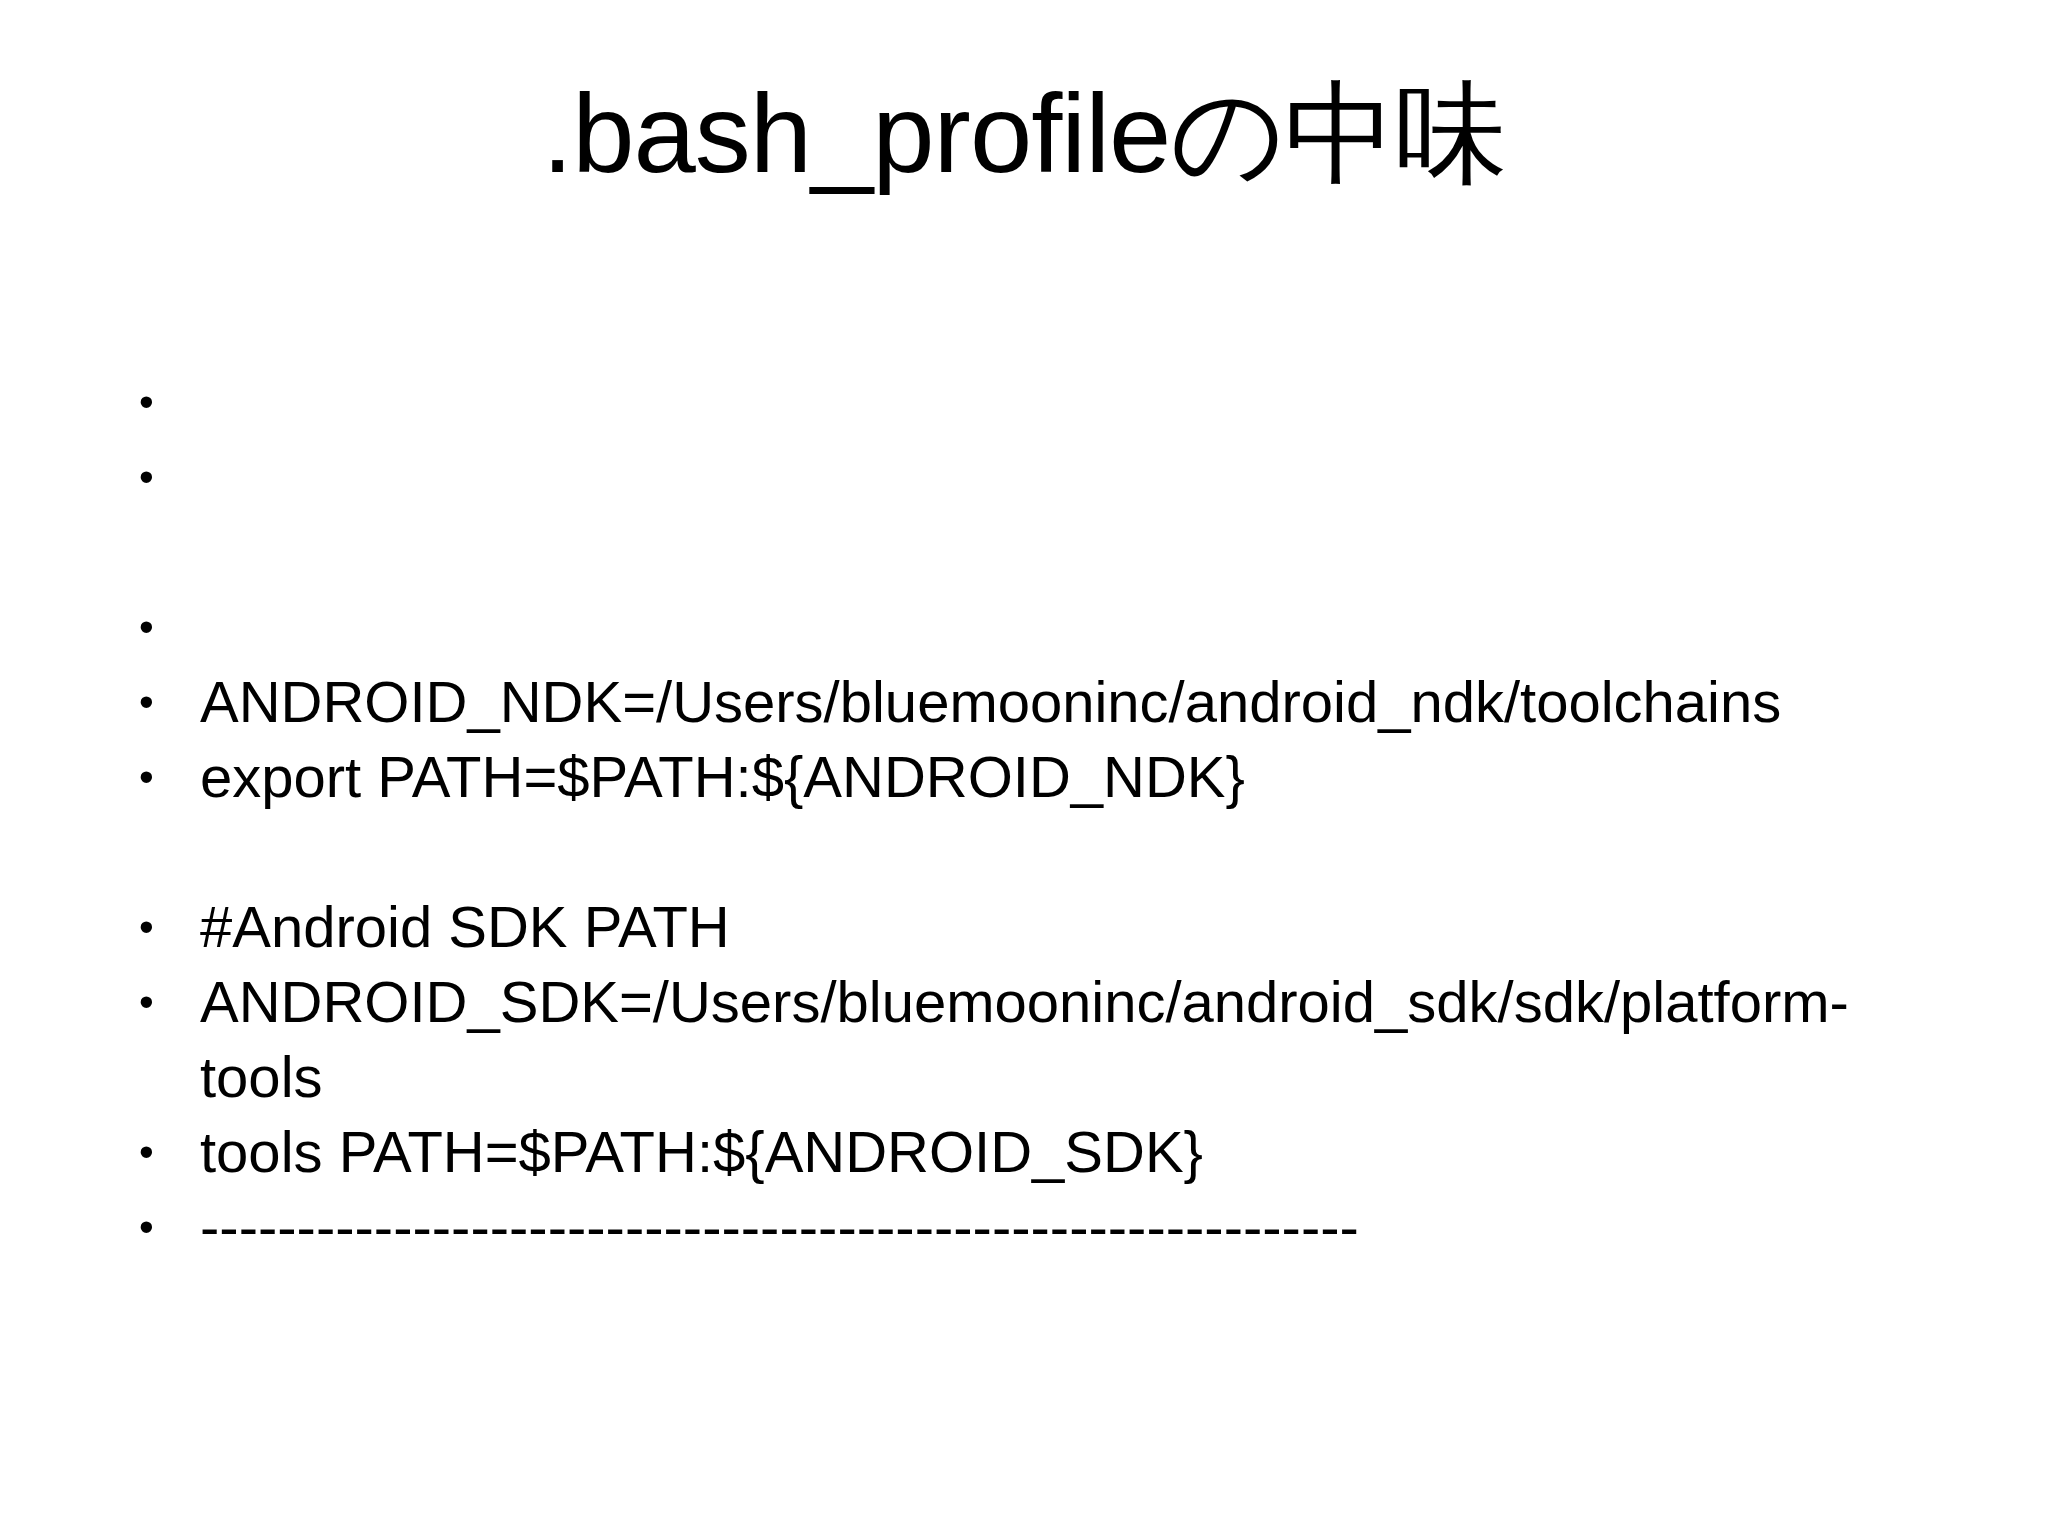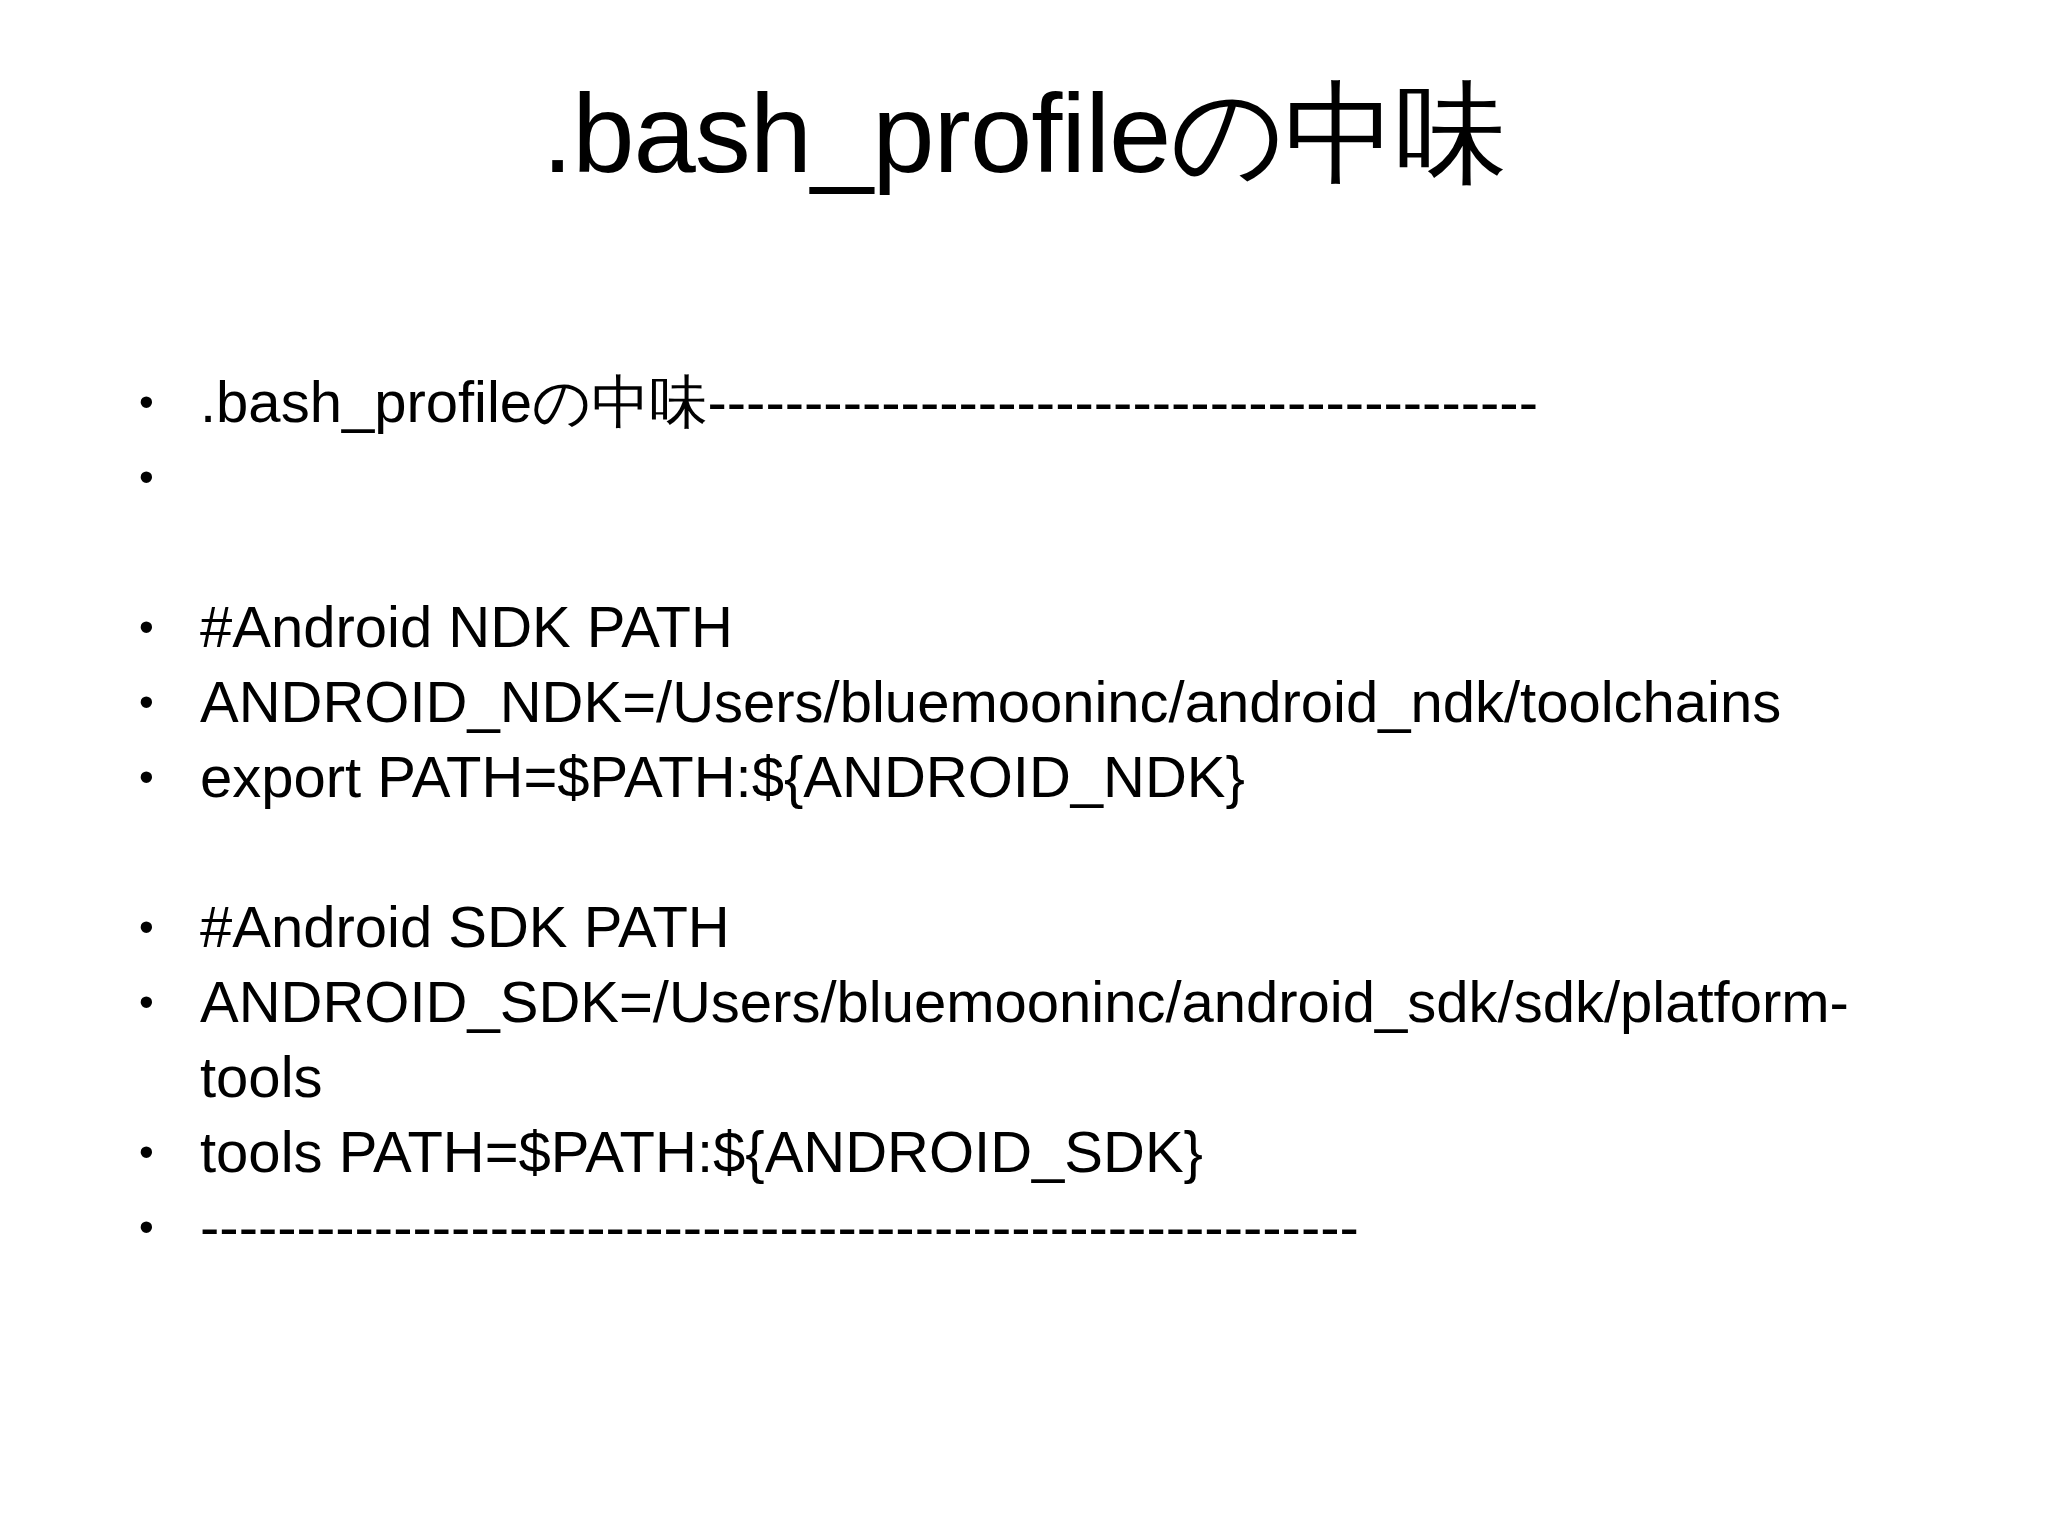--- a/index.html
+++ b/index.html
@@ -56,34 +56,32 @@
 <body>
 
 <div class="slide">
 
   <h1 class="slide-title">.bash_profileの中味</h1>
 
   <ul class="bullets">
 
     <li>
       <span class="bullet-dot">•</span>
-      <span class="bullet-text">.bash_profileの中味-------------------------------------------</span>
     </li>
 
     <li>
       <span class="bullet-dot">•</span>
     </li>
 
     <li class="blank">
       <span class="bullet-text"></span>
     </li>
 
     <li>
       <span class="bullet-dot">•</span>
-      <span class="bullet-text">#Android NDK PATH</span>
     </li>
 
     <li>
       <span class="bullet-dot">•</span>
       <span class="bullet-text">ANDROID_NDK=/Users/bluemooninc/android_ndk/toolchains</span>
     </li>
 
     <li>
       <span class="bullet-dot">•</span>
       <span class="bullet-text">export PATH=$PATH:${ANDROID_NDK}</span>

